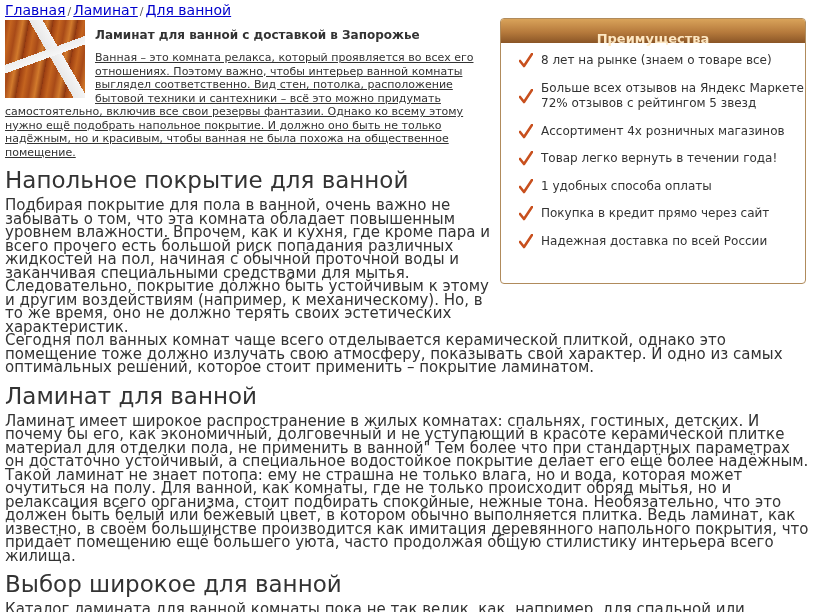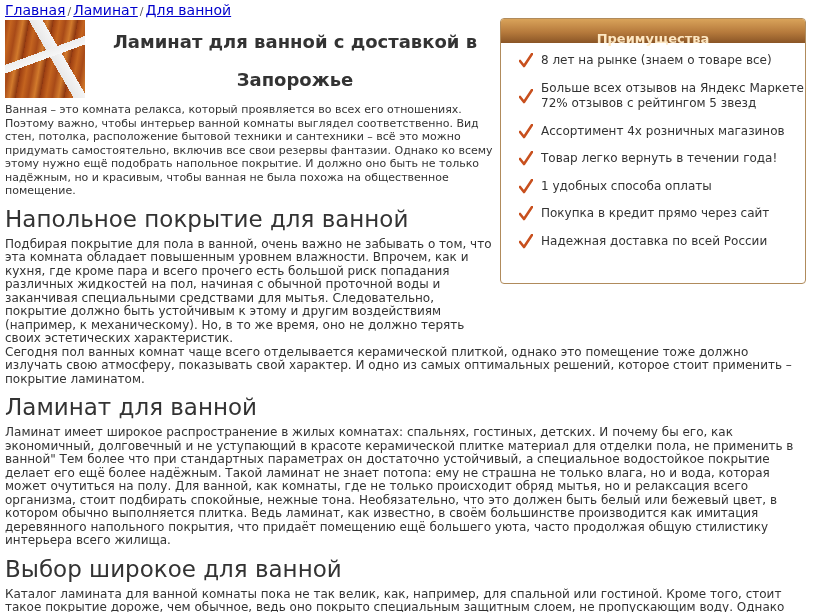--- a/index.html
+++ b/index.html
@@ -18,31 +18,31 @@
   .main { width: 490px; position: relative; }
   .hero-img {
     float: left; width: 80px; height: 78px; margin-right: 10px; margin-top: 1px;
     background:
       linear-gradient(160deg, transparent 42%, #eeeeee 42%, #f6f6f6 50%, transparent 50%),
       linear-gradient(60deg, transparent 55%, #e8e8e8 55%, #f4f4f4 66%, transparent 66%),
       repeating-linear-gradient(100deg, #9c3e12 0px, #c4641f 6px, #a84a18 12px, #d27a2c 18px, #8a3510 24px);
     position: relative;
   }
   .page-title {
-    font-family: "DejaVu Sans", sans-serif; font-weight: bold; font-size: 18px;
-    line-height: 38px; margin: 0; padding-top: 4px; color: #333; text-align: center;
+    font-family: "DejaVu Sans", sans-serif; font-weight: bold; font-size: 12px;
+    line-height: 24px; margin: 0; padding-top: 4px; color: #333;
   }
-  .intro { font-family: "DejaVu Sans", sans-serif; font-size: 11px; line-height: 13.5px; margin: 4px 0 0 0; text-indent: 0; }
+  .intro { font-family: "DejaVu Sans", sans-serif; font-size: 11px; line-height: 13.5px; margin: 4px 0 0 0; text-indent: 0; text-decoration: underline; }
 
   .full { width: 804px; }
   h2.section {
     font-family: "DejaVu Sans", sans-serif; font-weight: normal; font-size: 23px;
     margin: 10px 0 8px 0; color: #333; line-height: 22px;
   }
-  p.body { font-family: "DejaVu Sans", sans-serif; font-size: 12px; line-height: 13.5px; margin: 0; }
+  p.body { font-family: "DejaVu Sans", sans-serif; font-size: 15px; line-height: 13.5px; margin: 0; }
   .narrow { width: 490px; }
 
   .benefits {
     position: absolute; left: 500px; top: 18px; width: 306px; height: 266px;
     border: 1px solid #b08b5c; border-radius: 4px; background: #fff; box-sizing: border-box;
     overflow: hidden;
   }
   .benefits-header {
     height: 24px; background: linear-gradient(to bottom, #d9a35a 0%, #b67a3c 55%, #8a5526 100%);
     color: #fde7c2; font-family: "DejaVu Sans", sans-serif; font-weight: bold; font-size: 13px;

